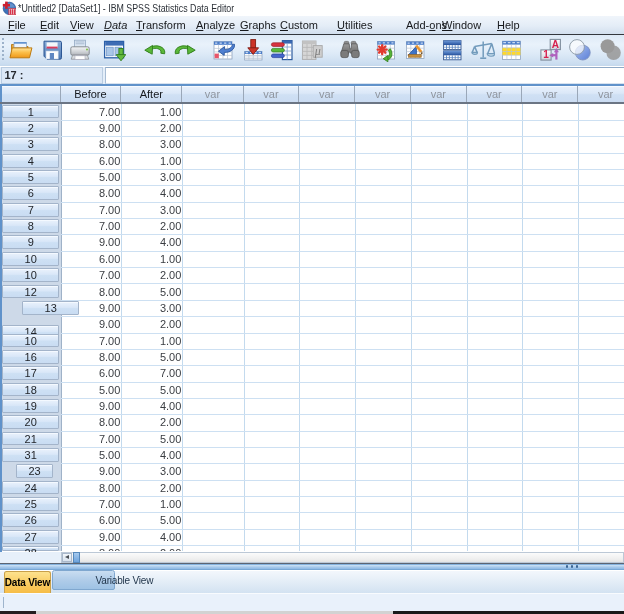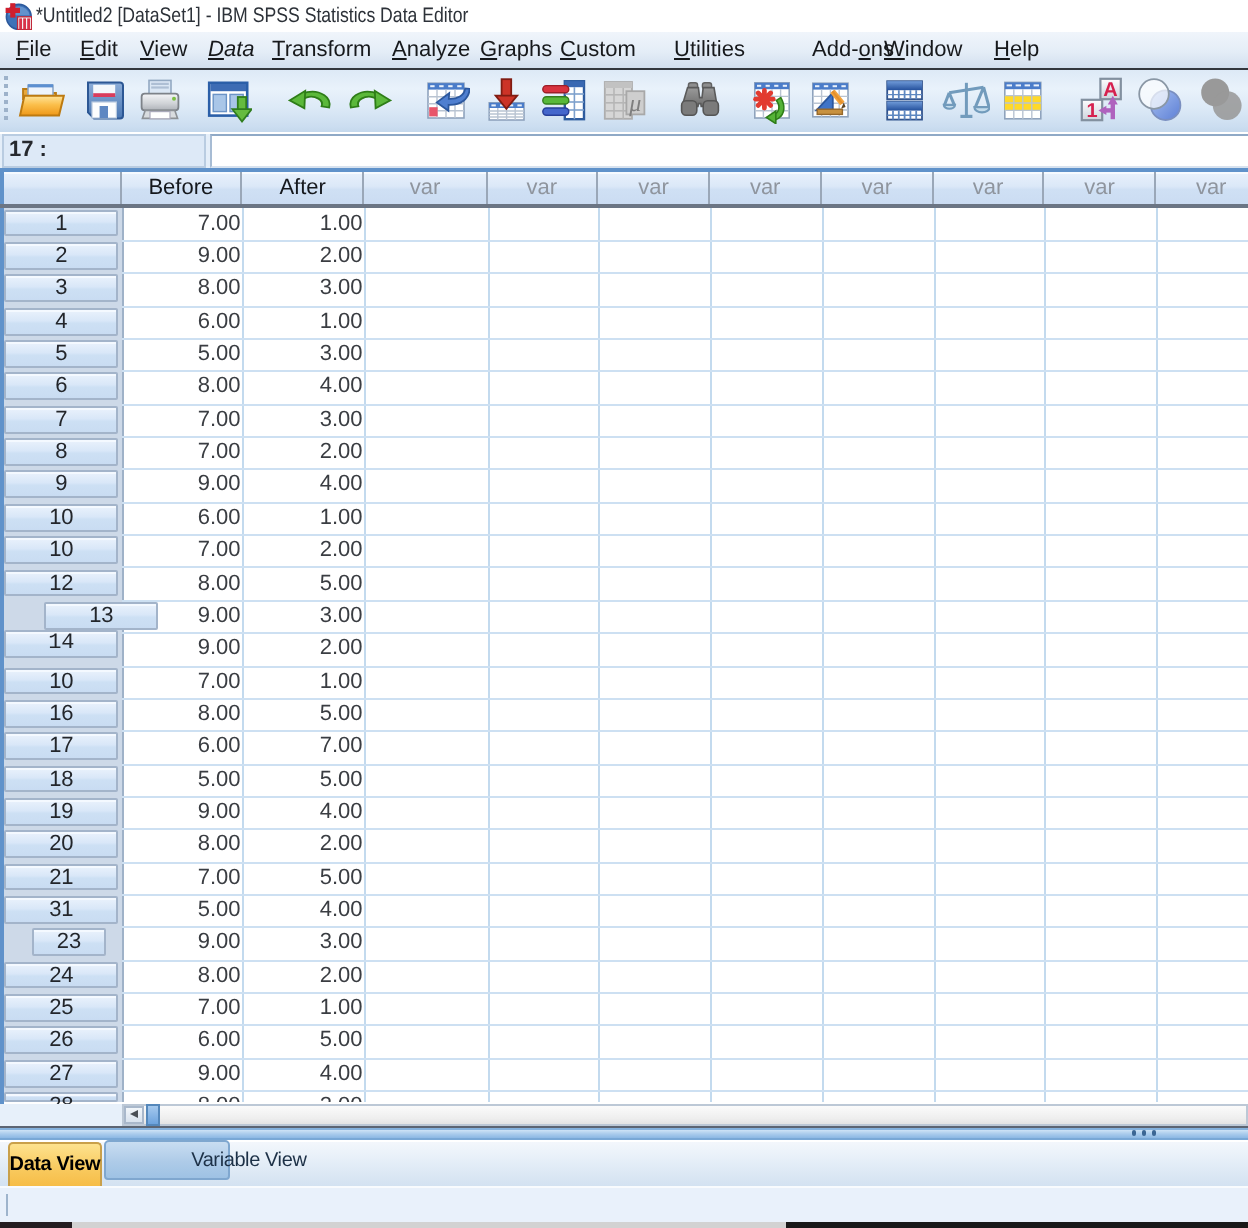--- a/index.html
+++ b/index.html
@@ -395,21 +395,21 @@
 <div class="a val" style="left:123px;top:250.8px;width:58.3px;height:16.0px;overflow:hidden;">1.00</div>
 <div class="a rowhdr" style="left:2.4px;top:268.1px;width:56.6px;height:13.9px;">10</div>
 <div class="a val" style="left:62px;top:267.1px;width:58.3px;height:16.0px;overflow:hidden;">7.00</div>
 <div class="a val" style="left:123px;top:267.1px;width:58.3px;height:16.0px;overflow:hidden;">2.00</div>
 <div class="a rowhdr" style="left:2.4px;top:284.5px;width:56.6px;height:13.9px;">12</div>
 <div class="a val" style="left:62px;top:283.5px;width:58.3px;height:16.0px;overflow:hidden;">8.00</div>
 <div class="a val" style="left:123px;top:283.5px;width:58.3px;height:16.0px;overflow:hidden;">5.00</div>
 <div class="a rowhdr" style="left:2.4px;top:300.8px;width:56.6px;height:13.9px;margin-left:20px;">13</div>
 <div class="a val" style="left:62px;top:299.8px;width:58.3px;height:16.0px;overflow:hidden;">9.00</div>
 <div class="a val" style="left:123px;top:299.8px;width:58.3px;height:16.0px;overflow:hidden;">3.00</div>
-<div class="a rowhdr" style="left:2.4px;top:315px;width:56.6px;height:13.9px;font-family:Liberation Mono, monospace;">14</div>
+<div class="a rowhdr" style="left:2.4px;top:325px;width:56.6px;height:13.9px;">14</div>
 <div class="a val" style="left:62px;top:316.1px;width:58.3px;height:16.0px;overflow:hidden;">9.00</div>
 <div class="a val" style="left:123px;top:316.1px;width:58.3px;height:16.0px;overflow:hidden;">2.00</div>
 <div class="a rowhdr" style="left:2.4px;top:333.5px;width:56.6px;height:13.9px;">10</div>
 <div class="a val" style="left:62px;top:332.5px;width:58.3px;height:16.0px;overflow:hidden;">7.00</div>
 <div class="a val" style="left:123px;top:332.5px;width:58.3px;height:16.0px;overflow:hidden;">1.00</div>
 <div class="a rowhdr" style="left:2.4px;top:349.9px;width:56.6px;height:13.9px;">16</div>
 <div class="a val" style="left:62px;top:348.9px;width:58.3px;height:16.0px;overflow:hidden;">8.00</div>
 <div class="a val" style="left:123px;top:348.9px;width:58.3px;height:16.0px;overflow:hidden;">5.00</div>
 <div class="a rowhdr" style="left:2.4px;top:366.2px;width:56.6px;height:13.9px;">17</div>
 <div class="a val" style="left:62px;top:365.2px;width:58.3px;height:16.0px;overflow:hidden;">6.00</div>

